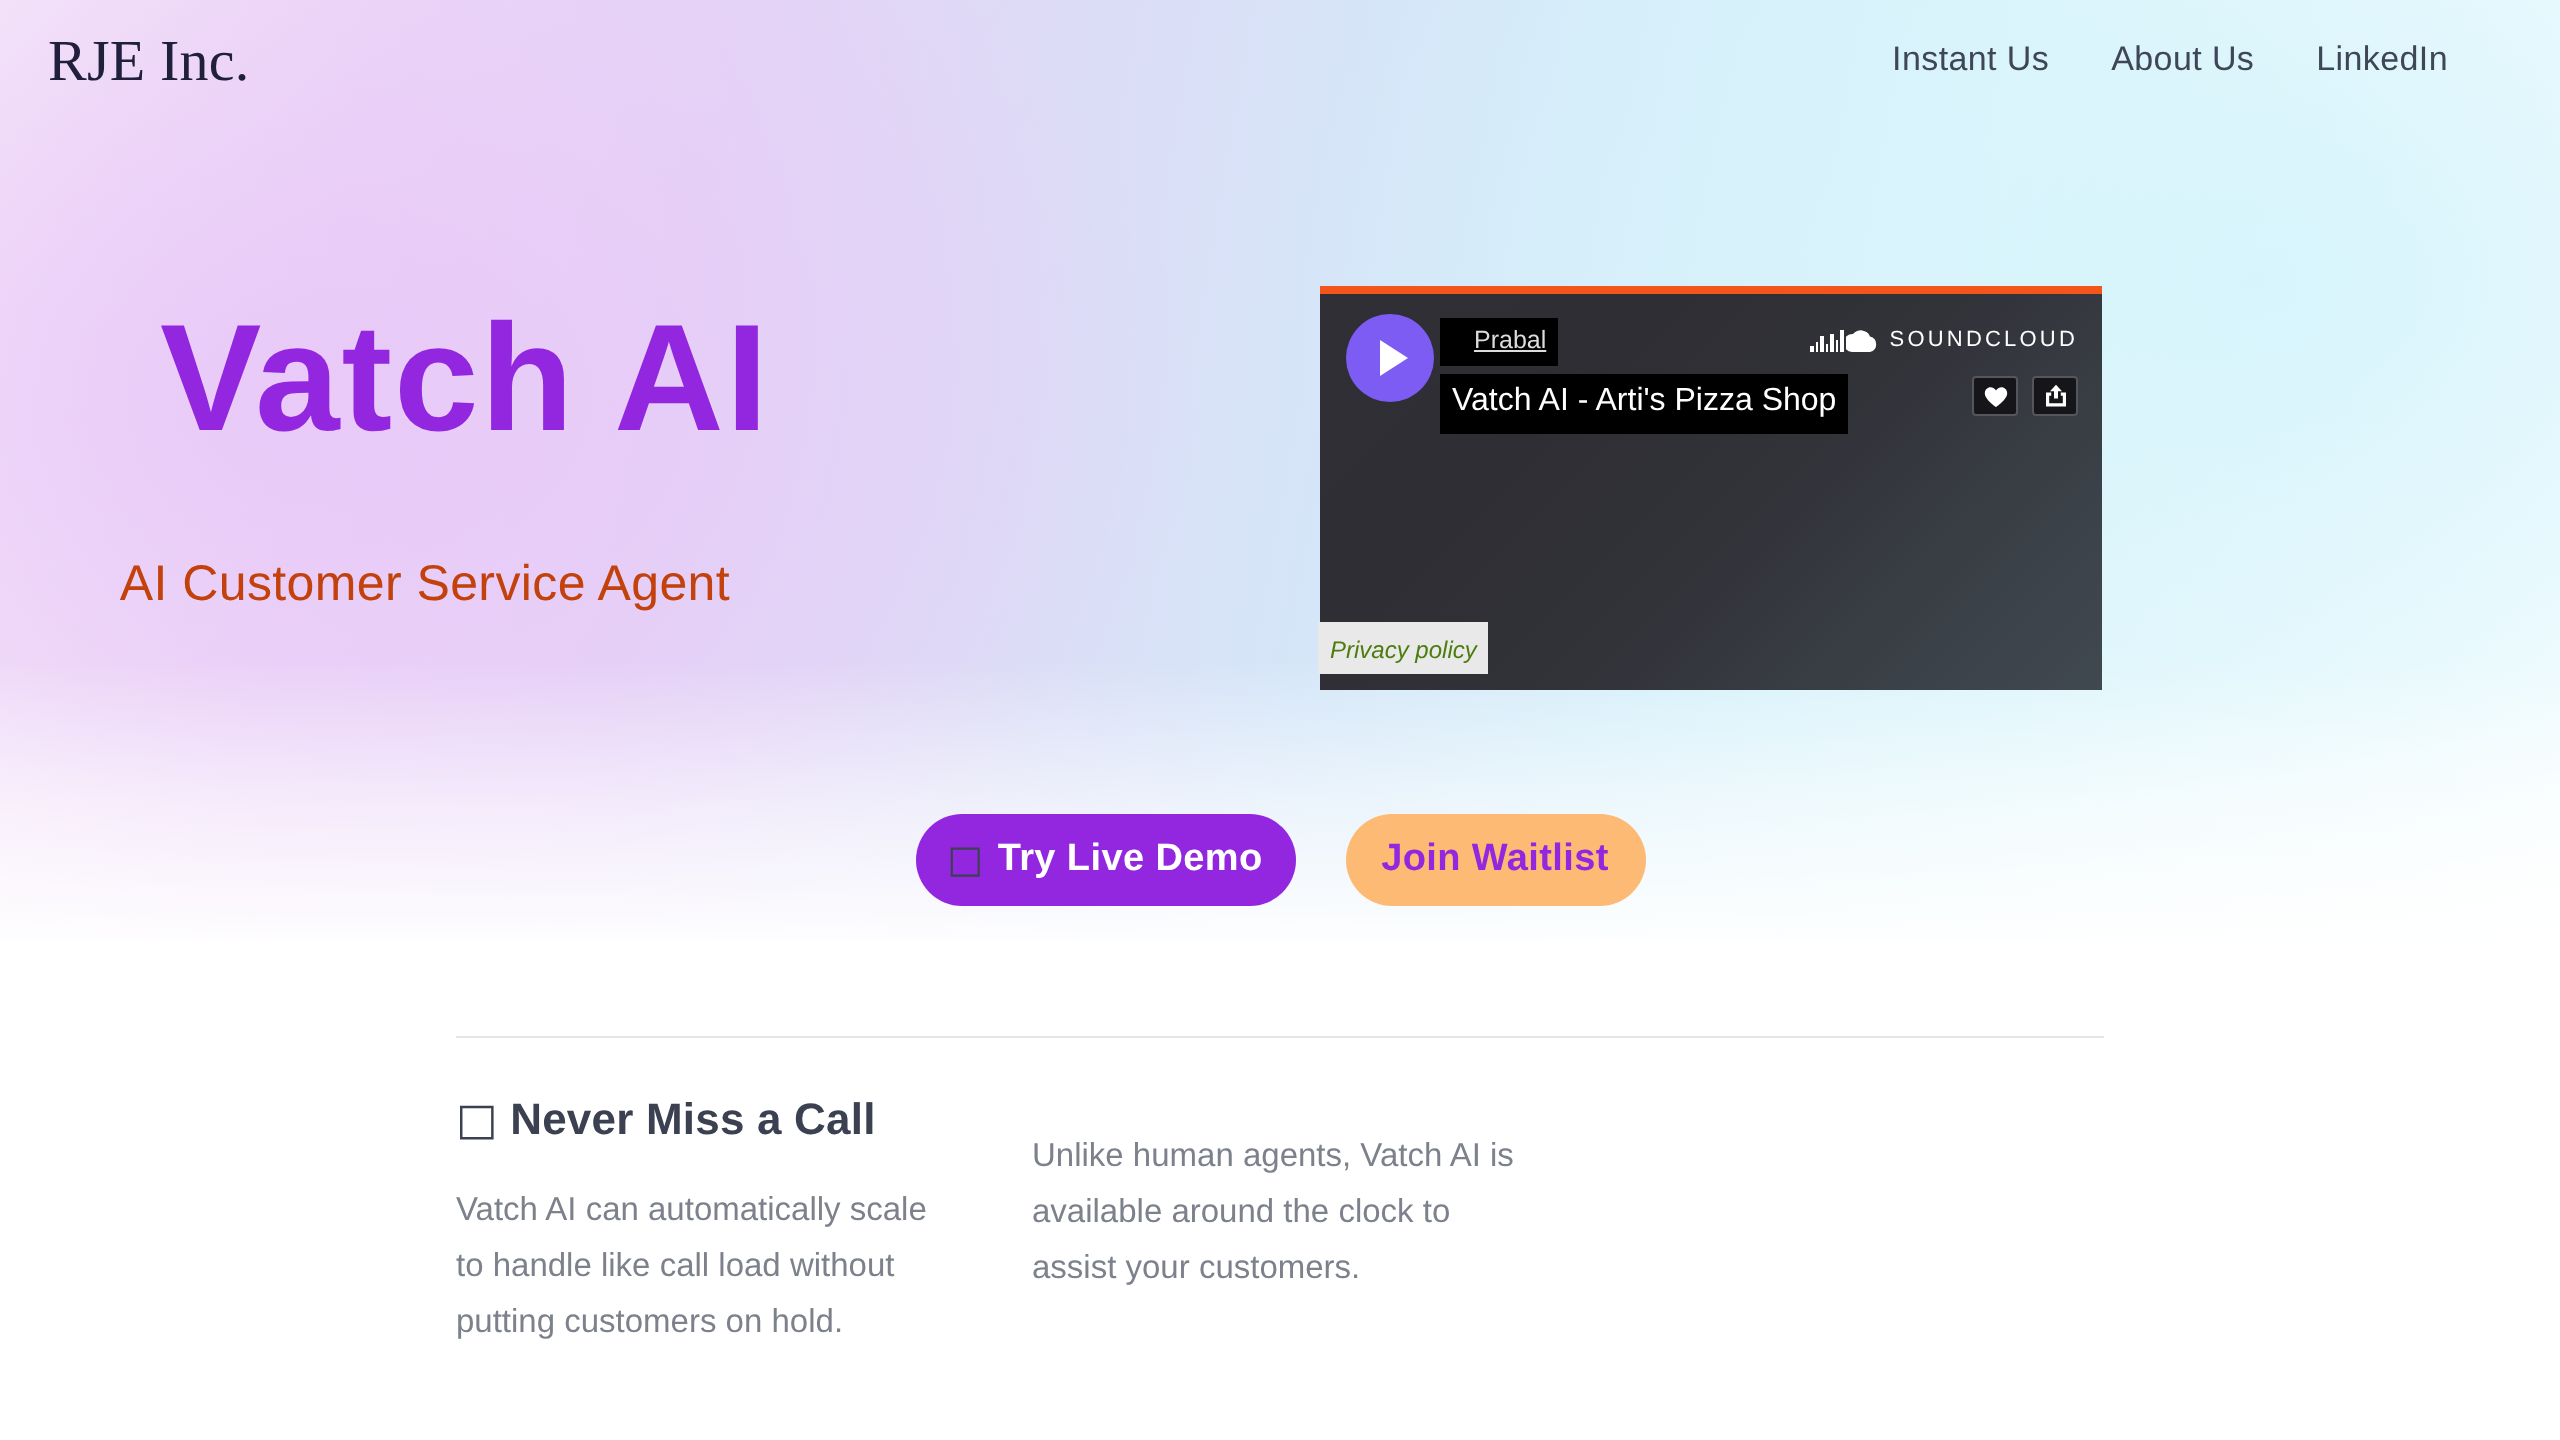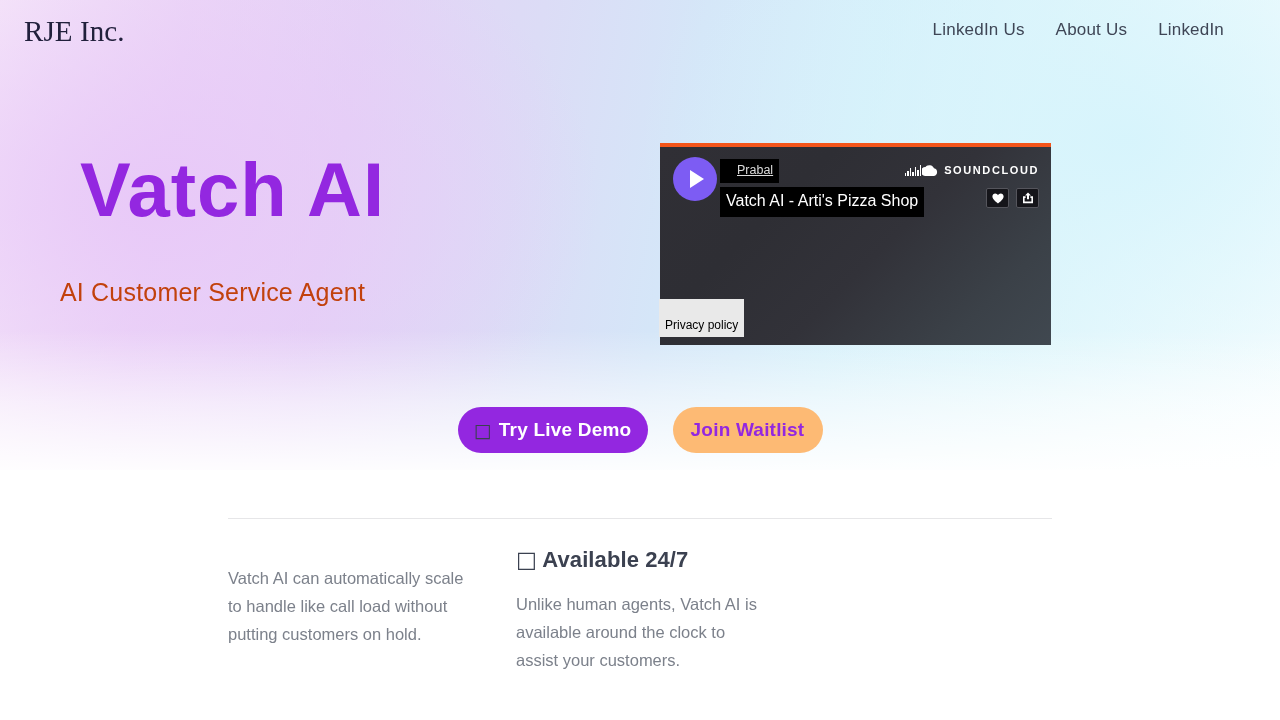--- a/index.html
+++ b/index.html
@@ -169,21 +169,21 @@
     position: absolute;
     right: 12px; top: 17px;
     display: flex;
     align-items: center;
     gap: 6px;
     cursor: pointer;
   }
   .sc-brand-text {
     color: #ffffff;
     font-size: 11px;
-    font-weight: bold;
+    font-weight: normal;
     letter-spacing: 1.6px;
     font-family: "Liberation Sans", sans-serif;
   }
   .sc-wave { display: flex; align-items: flex-end; gap: 1px; height: 11px; }
   .sc-wave i {
     display: block;
     width: 1.5px;
     background: #ffffff;
   }
 
@@ -210,26 +210,27 @@
     font-size: 12.5px;
     color: #b7b9bb;
     font-family: "Liberation Sans", sans-serif;
   }
   .sc-more a { color: #e9eaec; text-decoration: none; cursor: pointer; }
 
   .sc-privacy {
     position: absolute;
     left: -1px; bottom: 8px;
     background: #e9e9e9;
-    color: #000000;
+    color: #4d7c0f;
     font-size: 12px;
     line-height: 1;
-    padding: 20px 6px 6px 6px;
-    cursor: pointer;
-    font-family: "Liberation Sans", sans-serif;
+    padding: 8px 6px 6px 6px;
+    cursor: pointer;
+    font-family: "Liberation Sans", sans-serif;
+    font-style: italic;
   }
 
   
   .cta-row {
     position: absolute;
     left: 0; top: 407px;
     width: 1280px;
     display: flex;
     justify-content: center;
     gap: 25px;
@@ -306,21 +307,21 @@
 <body>
 
 <div class="page">
 
   <div class="hero-bg"></div>
   <div class="hero-fade"></div>
 
   <header class="site-header">
     <div class="brand">RJE Inc.</div>
     <nav class="nav">
-      <a class="nav-link">LinkedIn Us</a>
+      <a class="nav-link">Instant Us</a>
       <a class="nav-link">About Us</a>
       <a class="nav-link">LinkedIn</a>
     </nav>
   </header>
 
   <div class="hero-left">
     <h1 class="hero-title">Vatch AI</h1>
     <div class="hero-subtitle">AI Customer Service Agent</div>
   </div>
 
@@ -381,25 +382,25 @@
     <button class="btn btn-secondary">
       <span>Join Waitlist</span>
     </button>
   </div>
 
   <div class="divider"></div>
 
   <section class="features">
 
     <div class="feature">
+      <h3 class="feature-title">
+        <span class="tofu">□</span>
+        <span>Never Miss a Call</span>
+      </h3>
       <p class="feature-desc">Vatch AI can automatically scale to handle like call load without putting customers on hold.</p>
     </div>
 
     <div class="feature">
-      <h3 class="feature-title">
-        <span class="tofu">□</span>
-        <span>Available 24/7</span>
-      </h3>
       <p class="feature-desc">Unlike human agents, Vatch AI is available around the clock to assist your customers.</p>
     </div>
   </section>
 
 </div>
 
 </body></html>

